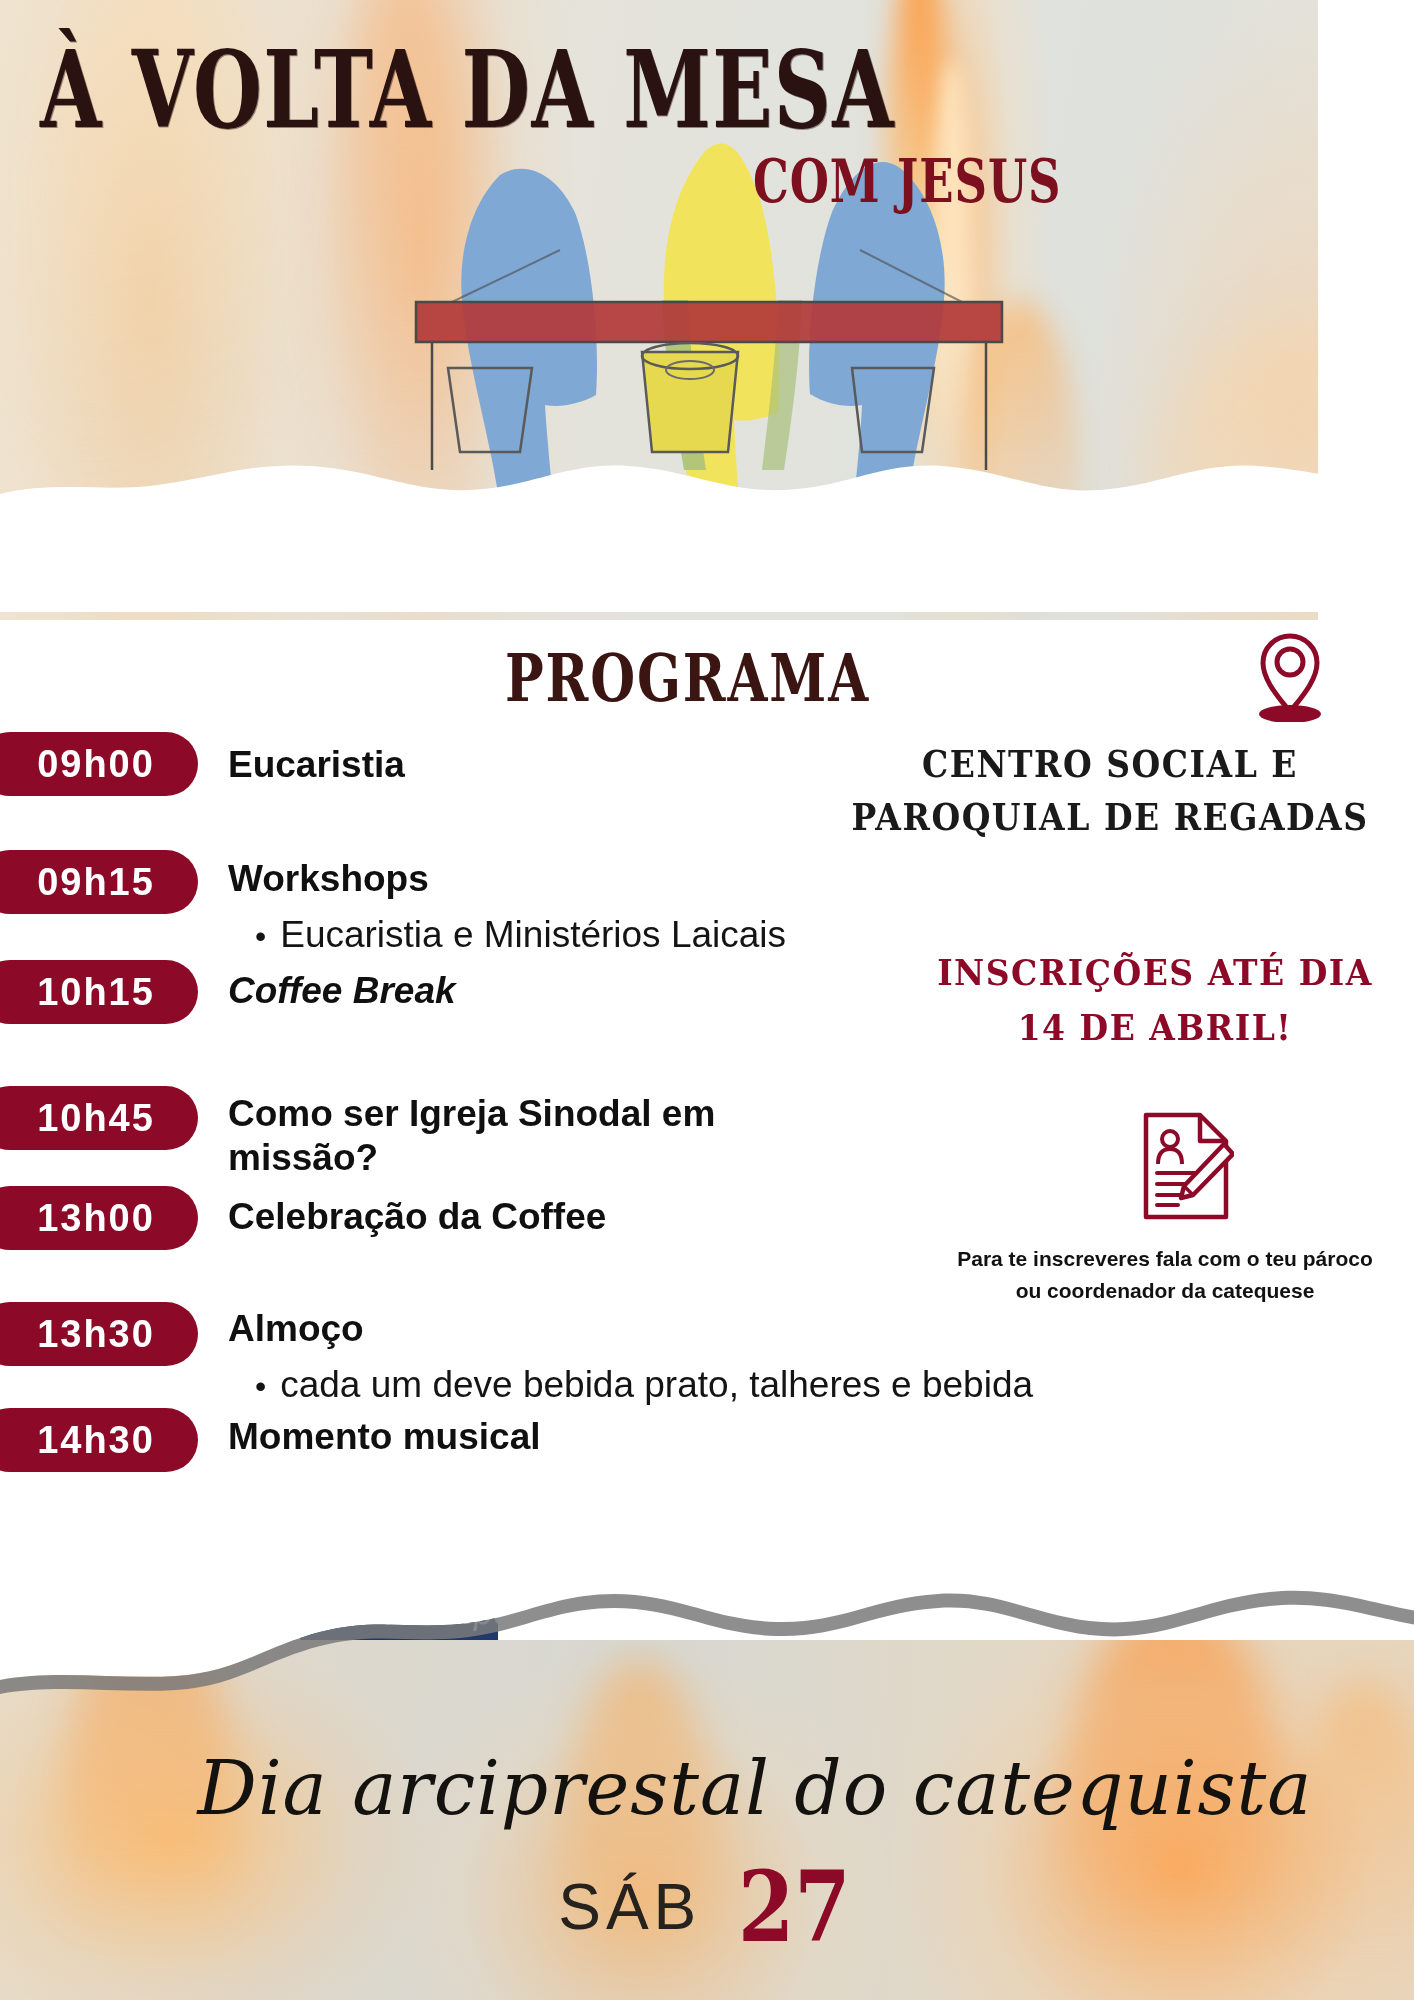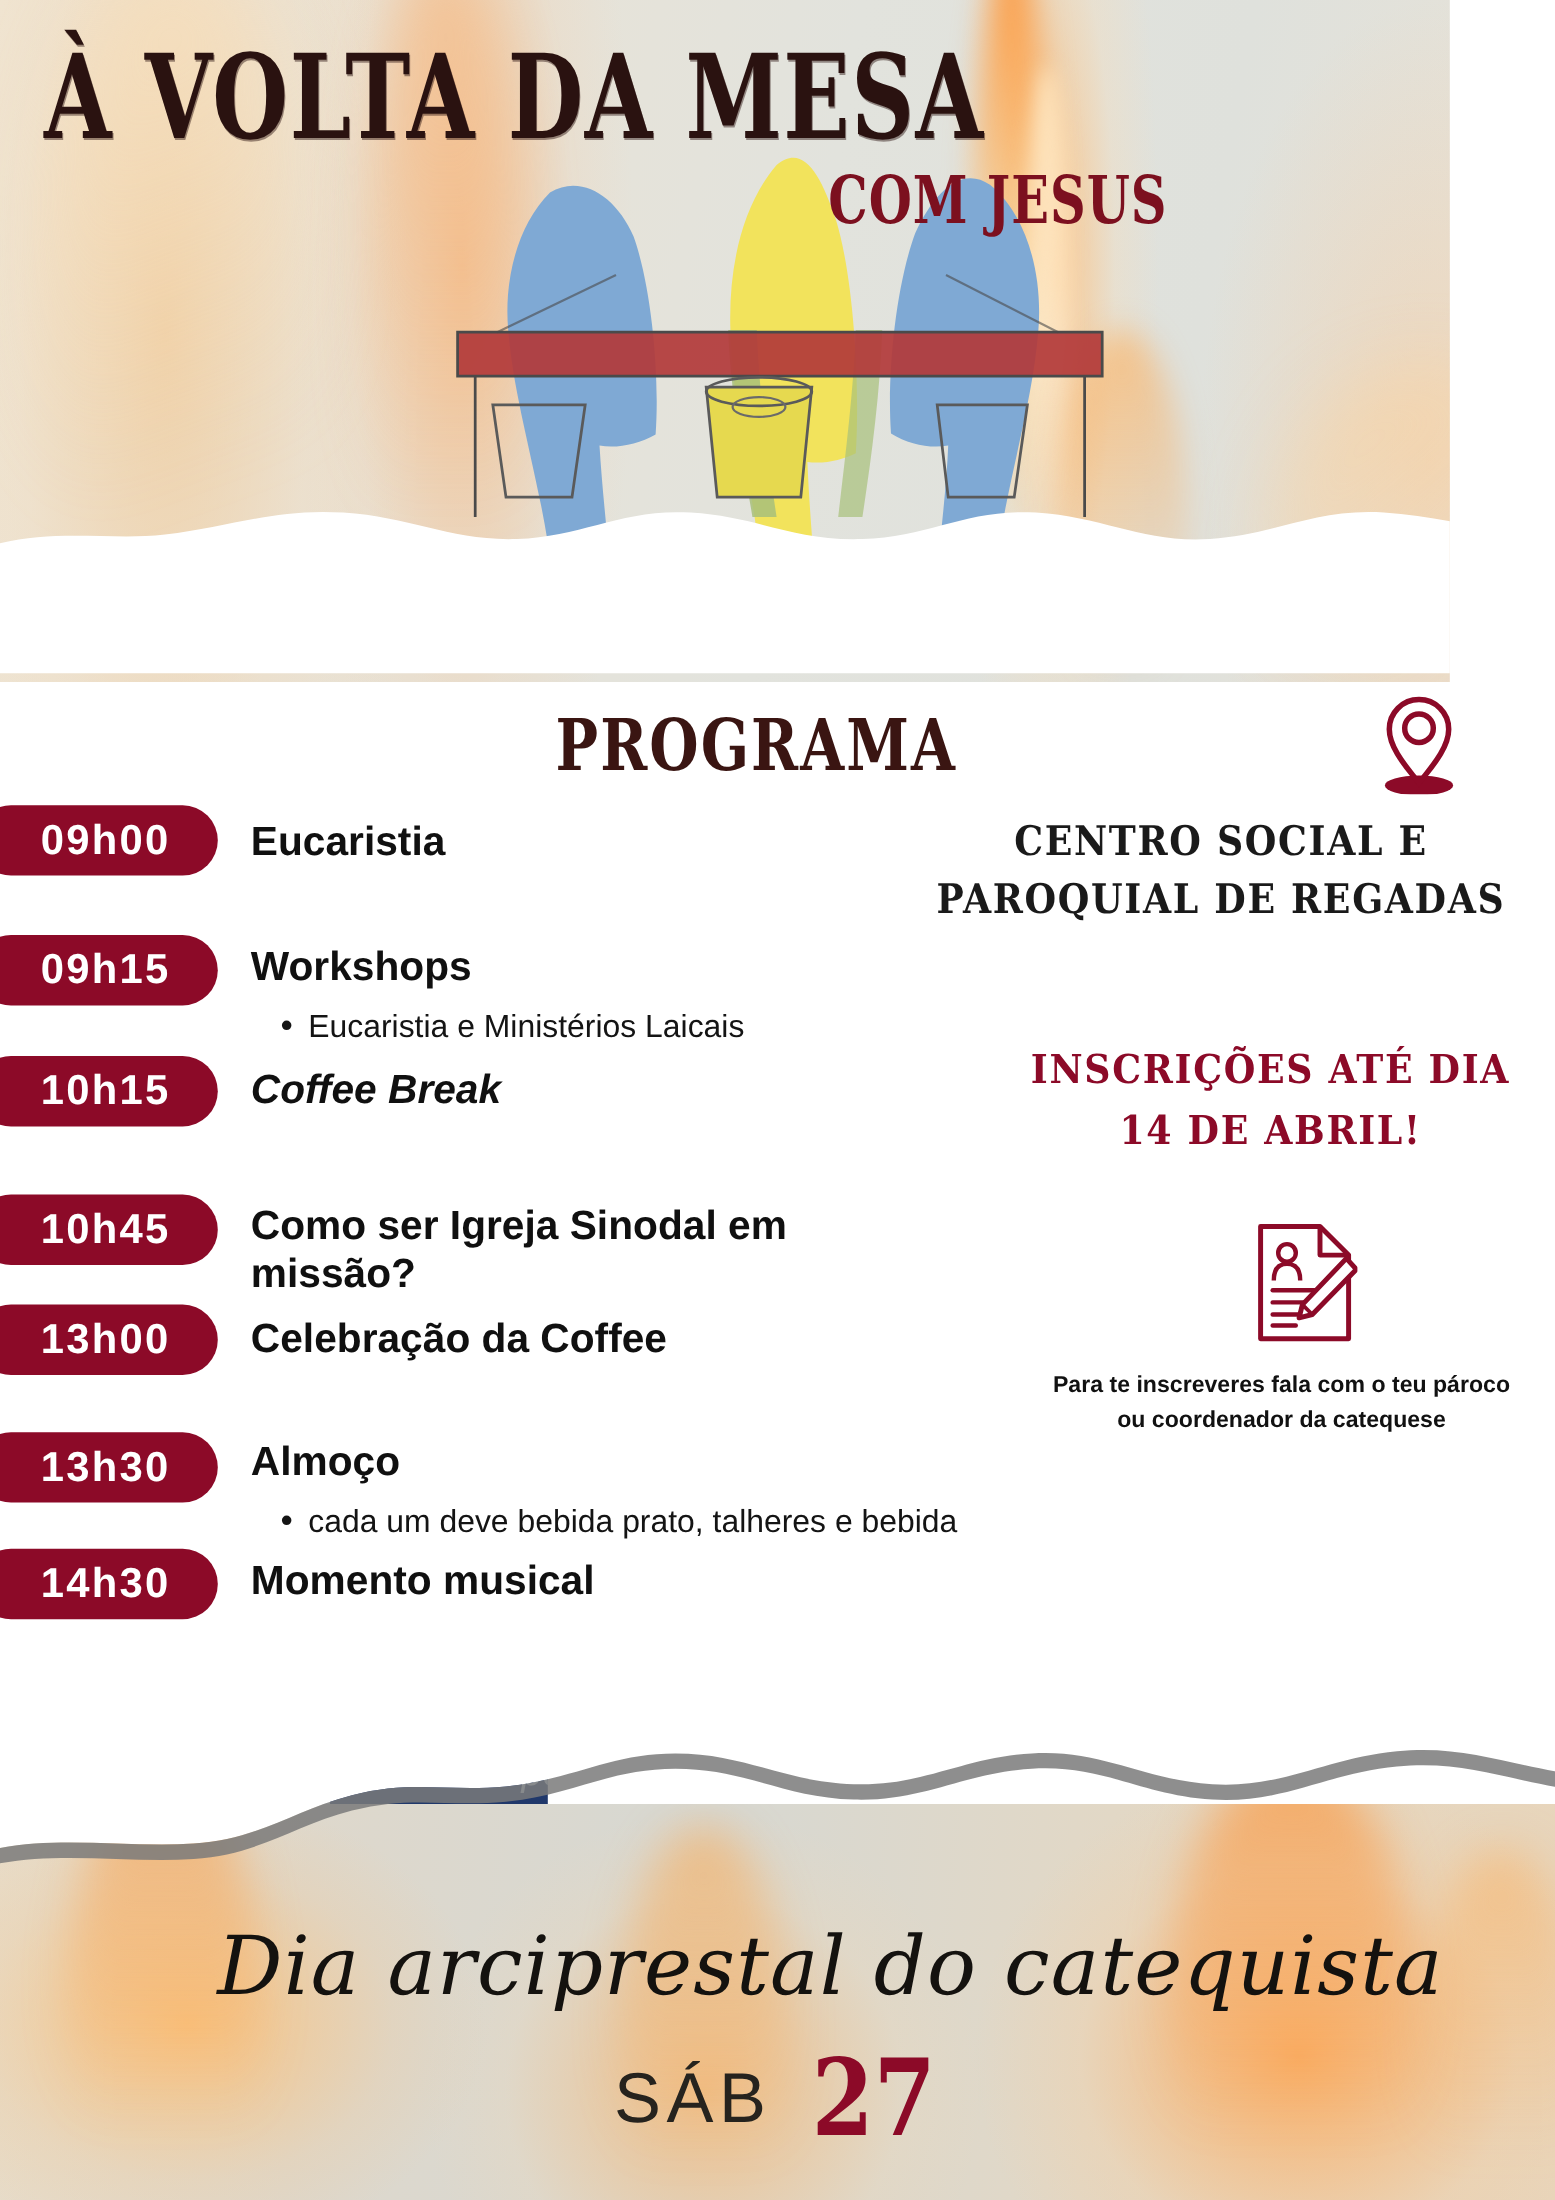--- a/index.html
+++ b/index.html
@@ -124,21 +124,21 @@
     line-height: 1.12;
     max-width: 620px;
   }
   .entry.italic { font-style: italic; }
 
   .bullet {
     position: absolute;
     left: 255px;
     font-family: "Liberation Sans", sans-serif;
     font-weight: normal;
-    font-size: 29px;
+    font-size: 37px;
     color: #141414;
     white-space: nowrap;
   }
   .bullet::before { content: "\2022"; margin-right: 14px; font-size: 32px; }
 
   
   .ctlogo {
     position: absolute;
     left: 300px; top: 1583px;
     width: 198px; height: 58px;

